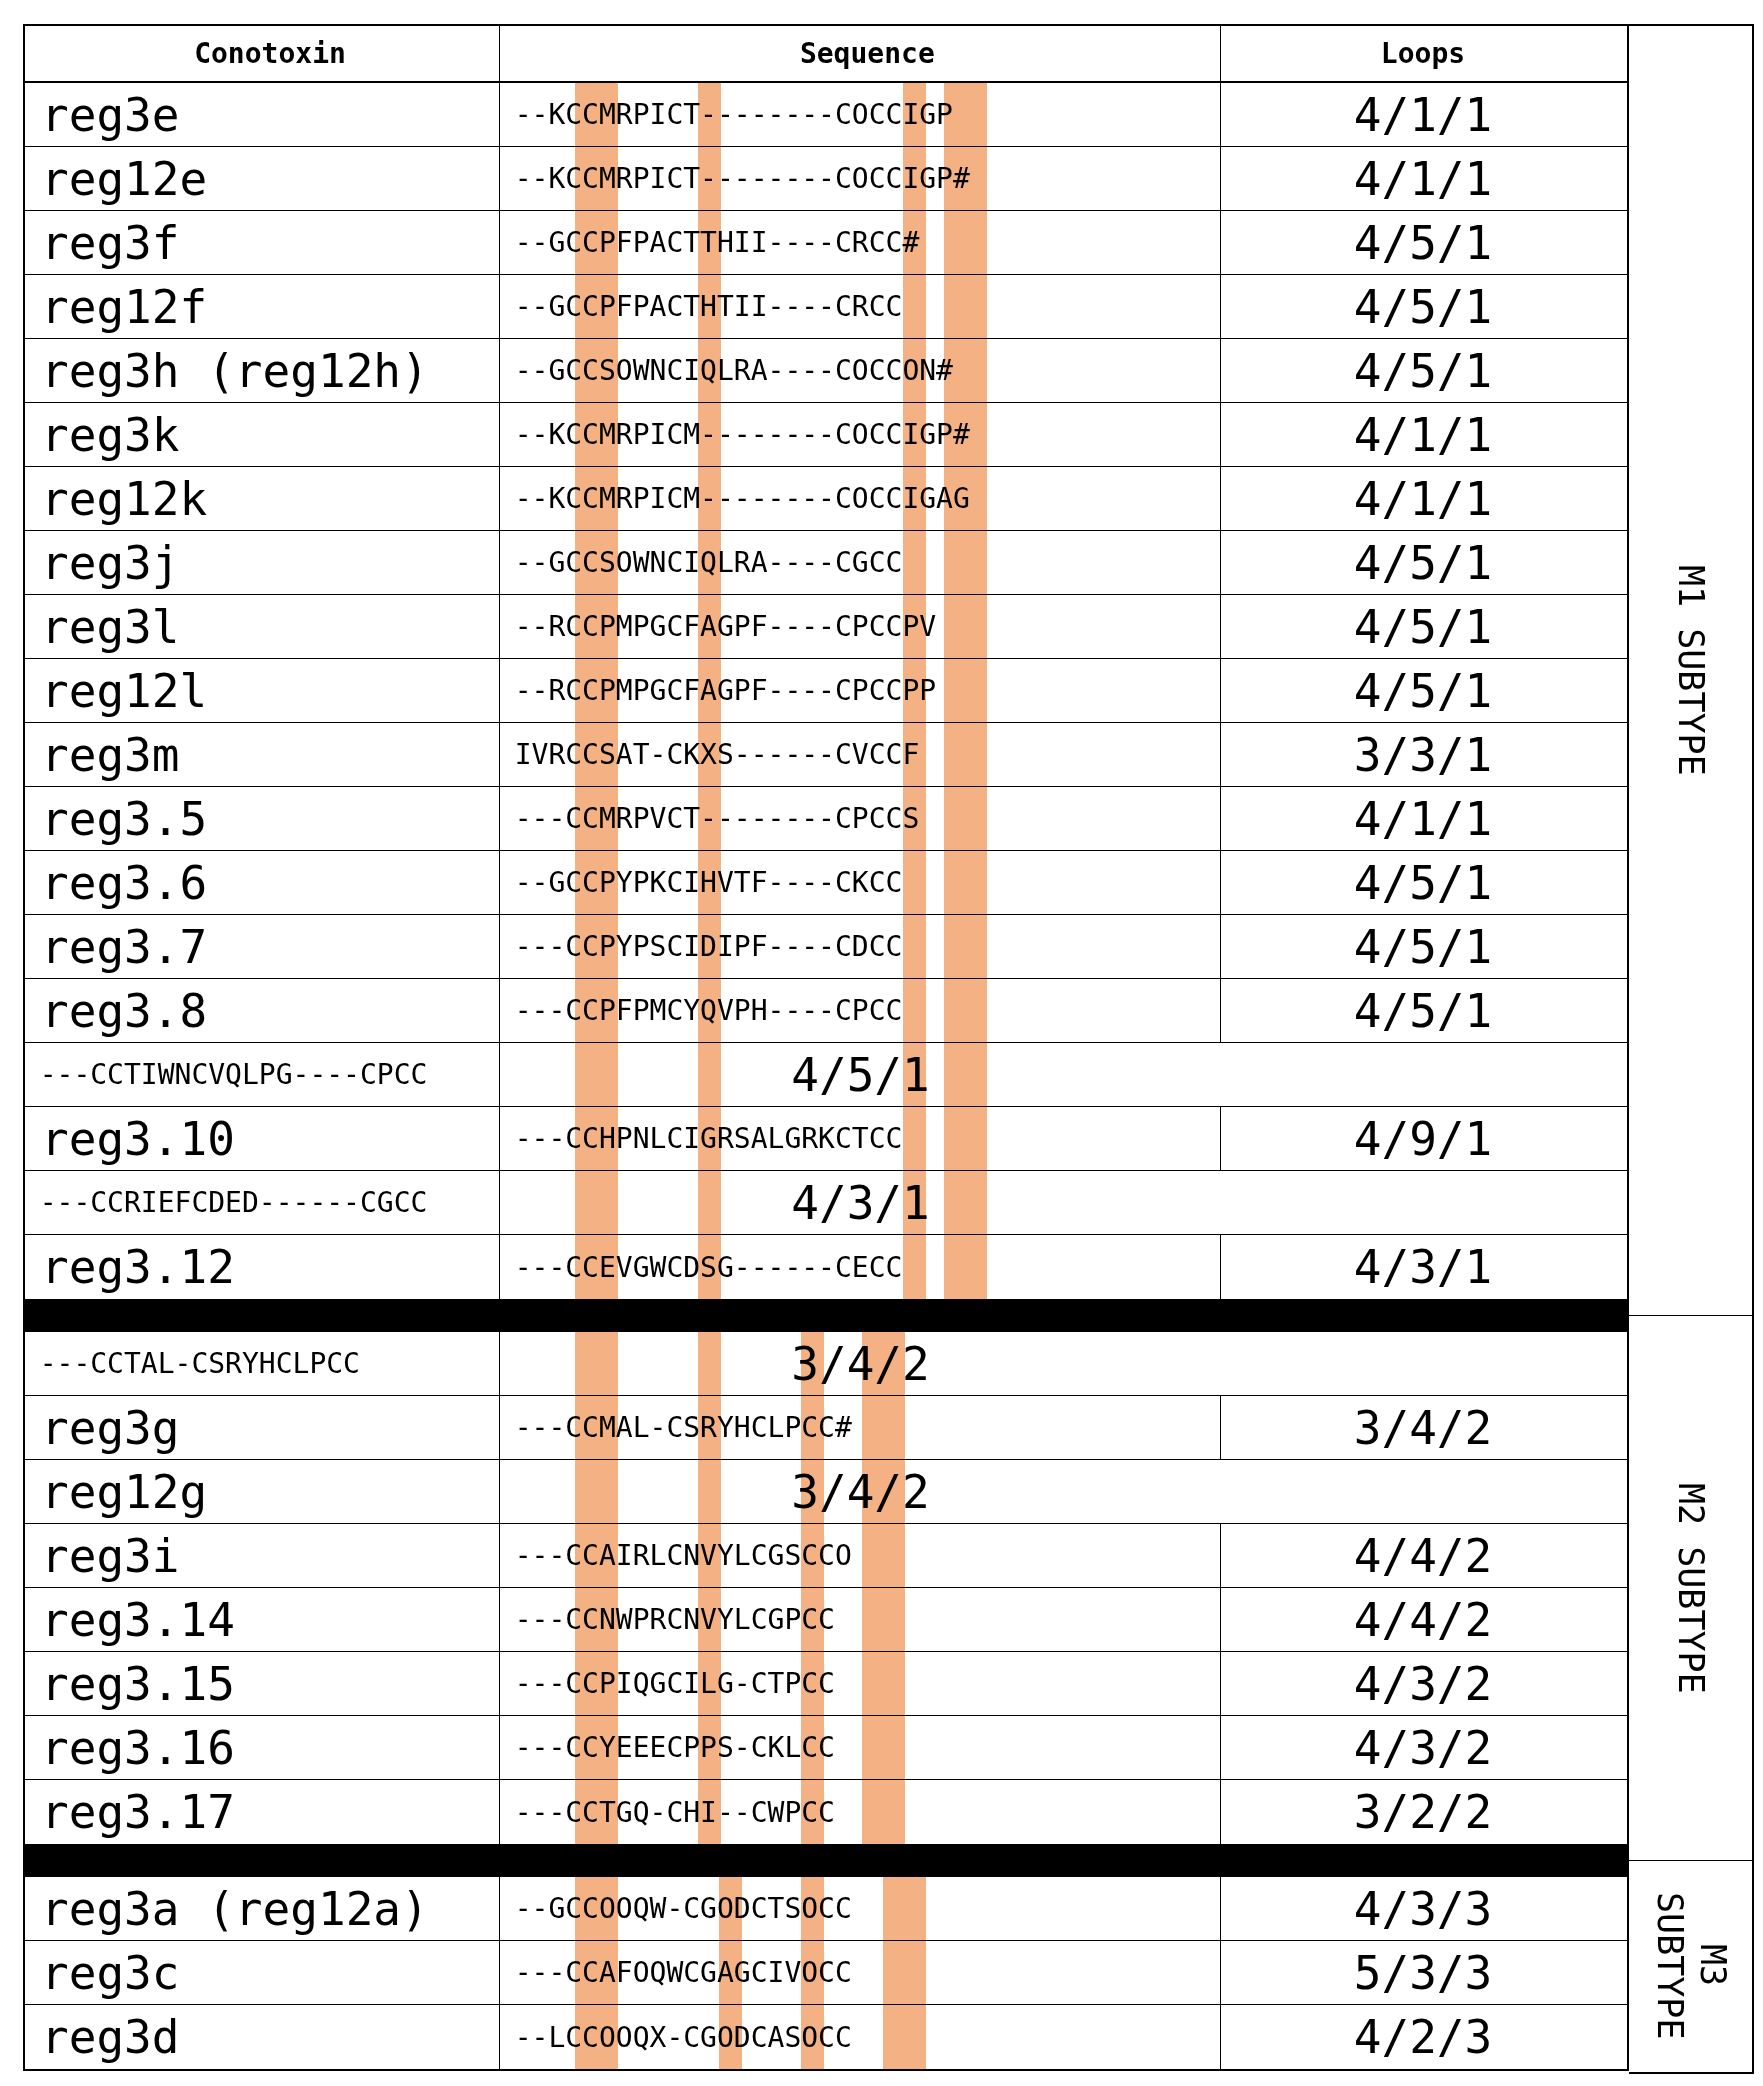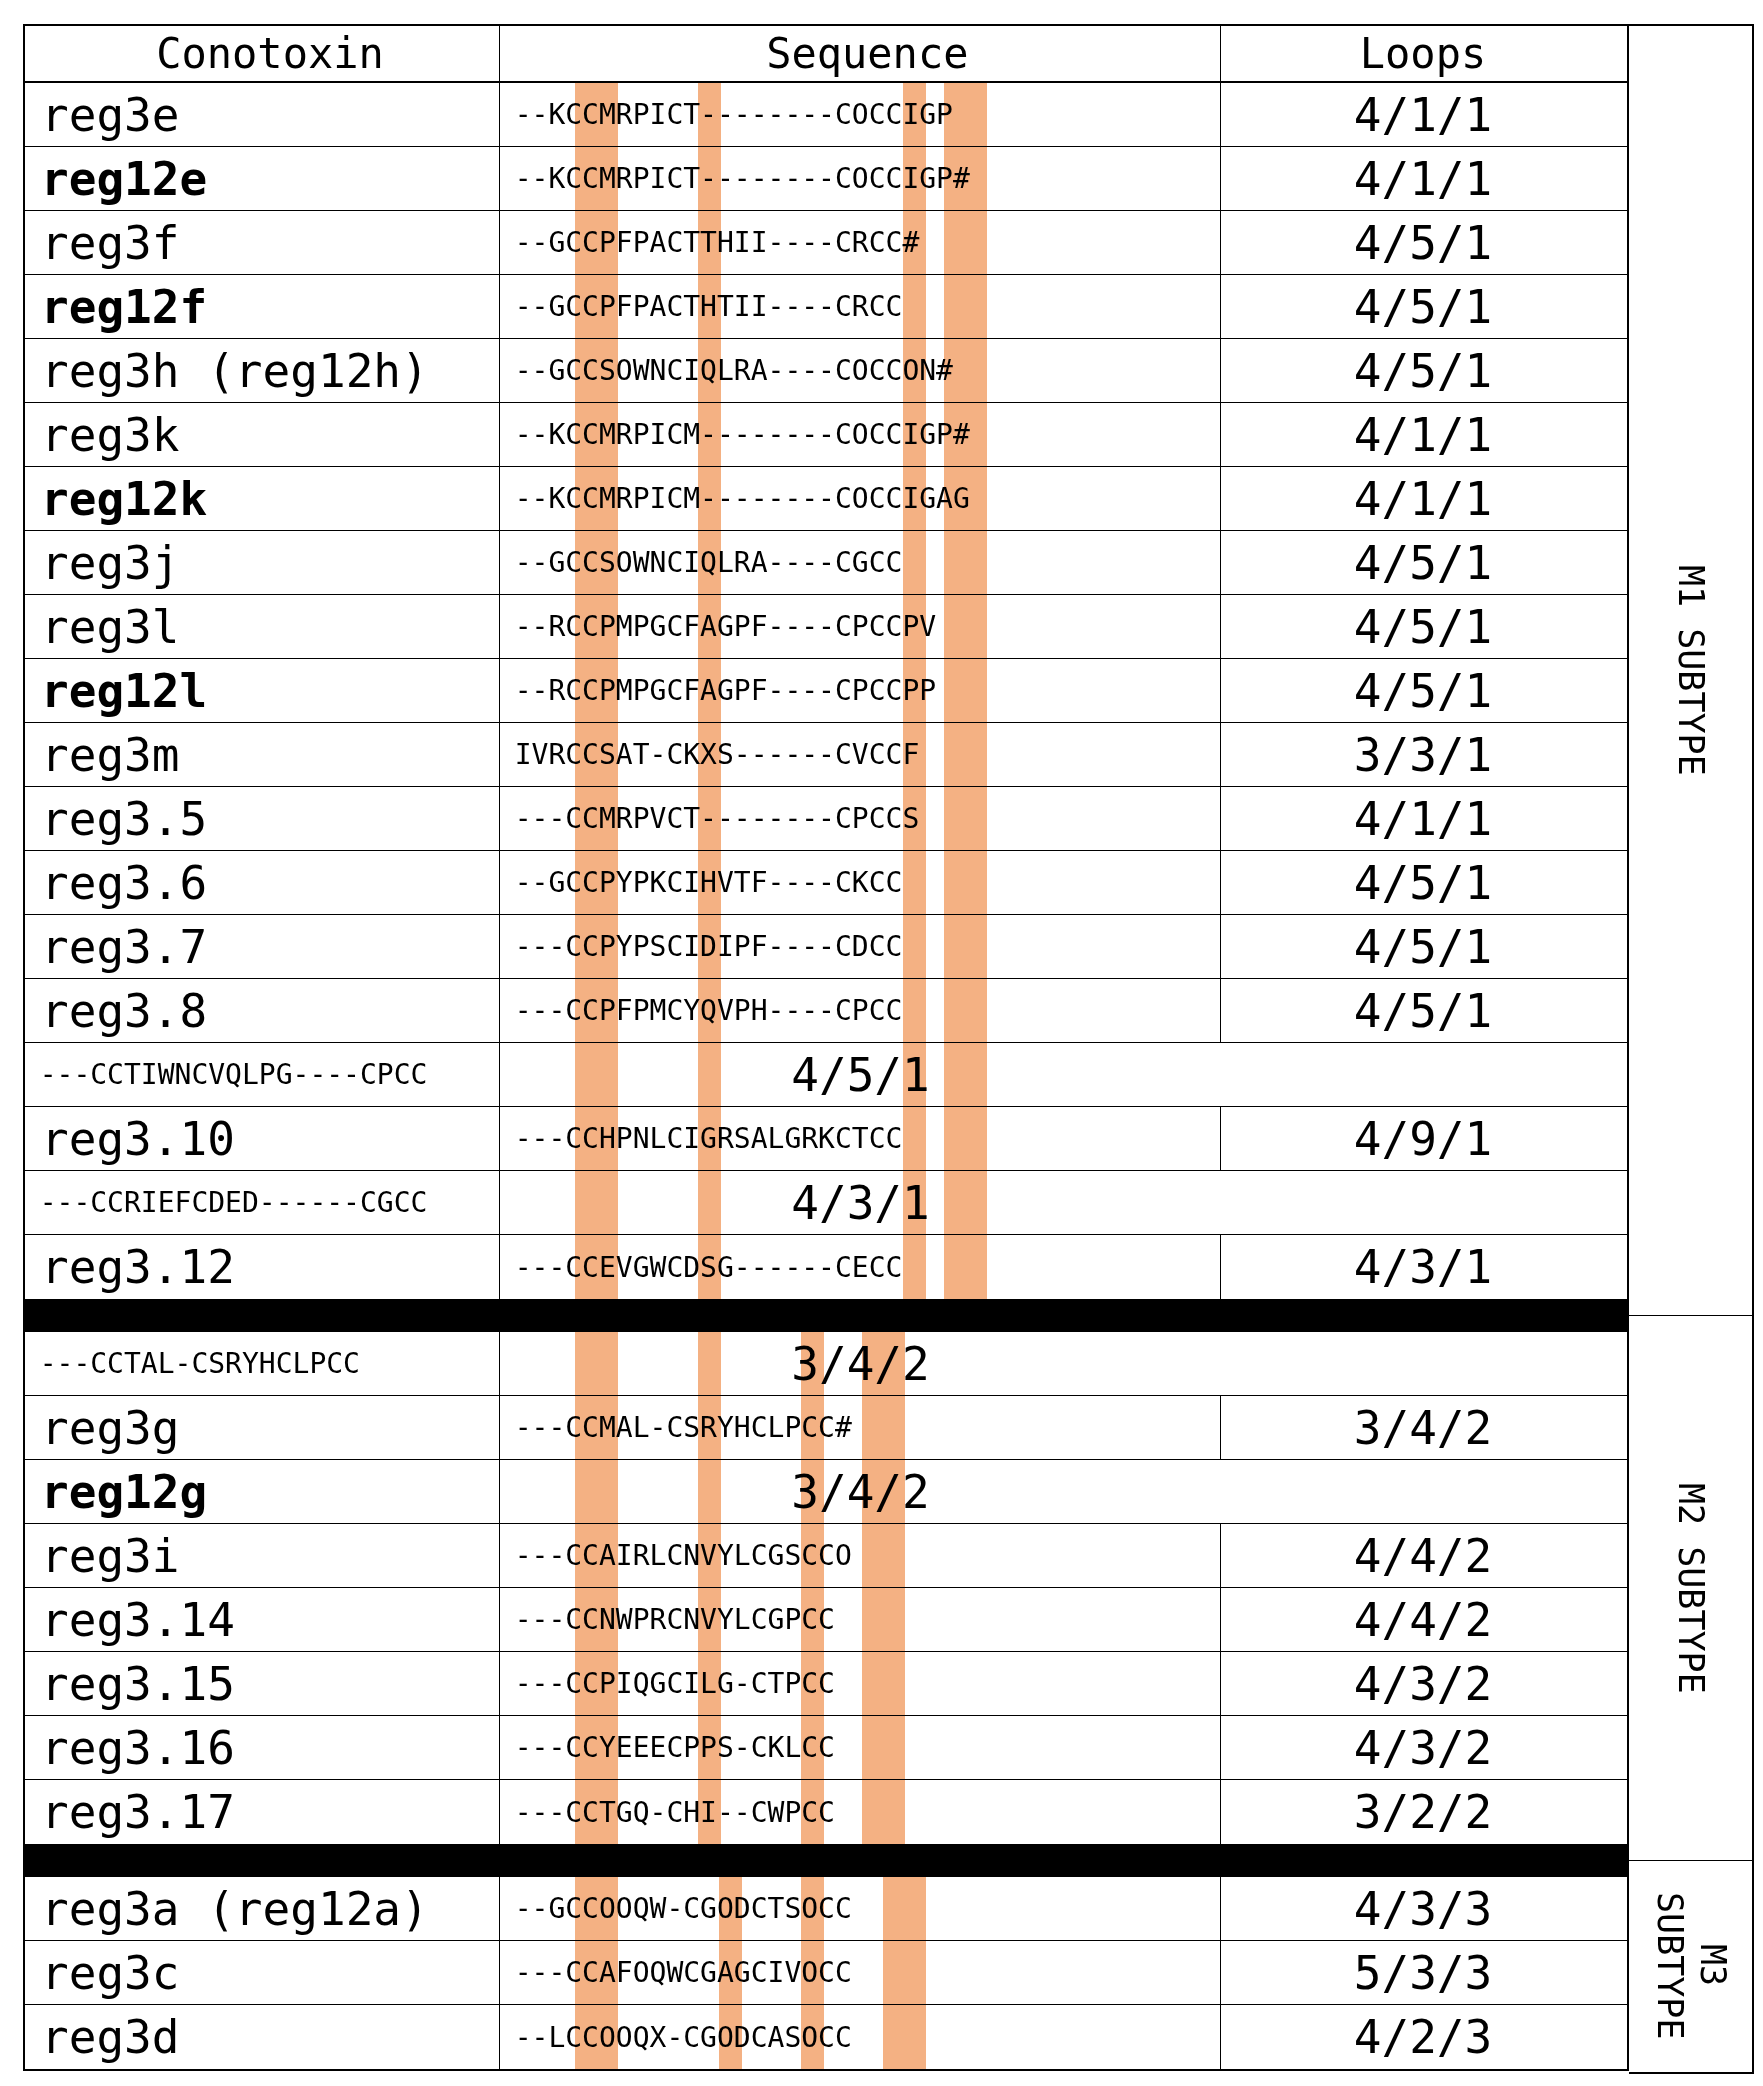--- a/index.html
+++ b/index.html
@@ -36,22 +36,22 @@
     height: 57px;
     border-bottom: 2.8px solid #000;
     position: relative;
     z-index: 2;
     background: #fff;
   }
   .header-row .cell {
     display: flex;
     align-items: center;
     justify-content: center;
-    font-weight: normal;
-    font-size: 42px;
+    font-weight: bold;
+    font-size: 28px;
   }
 
   .cell { border-right: 1.7px solid #000; }
   .cell:last-child { border-right: none; }
 
   .group { position: relative; }
 
   .stripes {
     position: absolute;
     left: 490px;
@@ -76,21 +76,21 @@
   }
   .rows .row:last-child { border-bottom: none; }
 
   .col-name {
     display: flex;
     align-items: center;
     padding-left: 16px;
     font-size: 46px;
     white-space: pre;
   }
-  .row.bold .col-name { font-weight: bold; }
+  .row.bold .col-name { font-weight: normal; }
 
   .col-seq {
     display: flex;
     align-items: center;
     padding-left: 14.7px;
     font-size: 28px;
     white-space: pre;
   }
 
   .col-loops {

